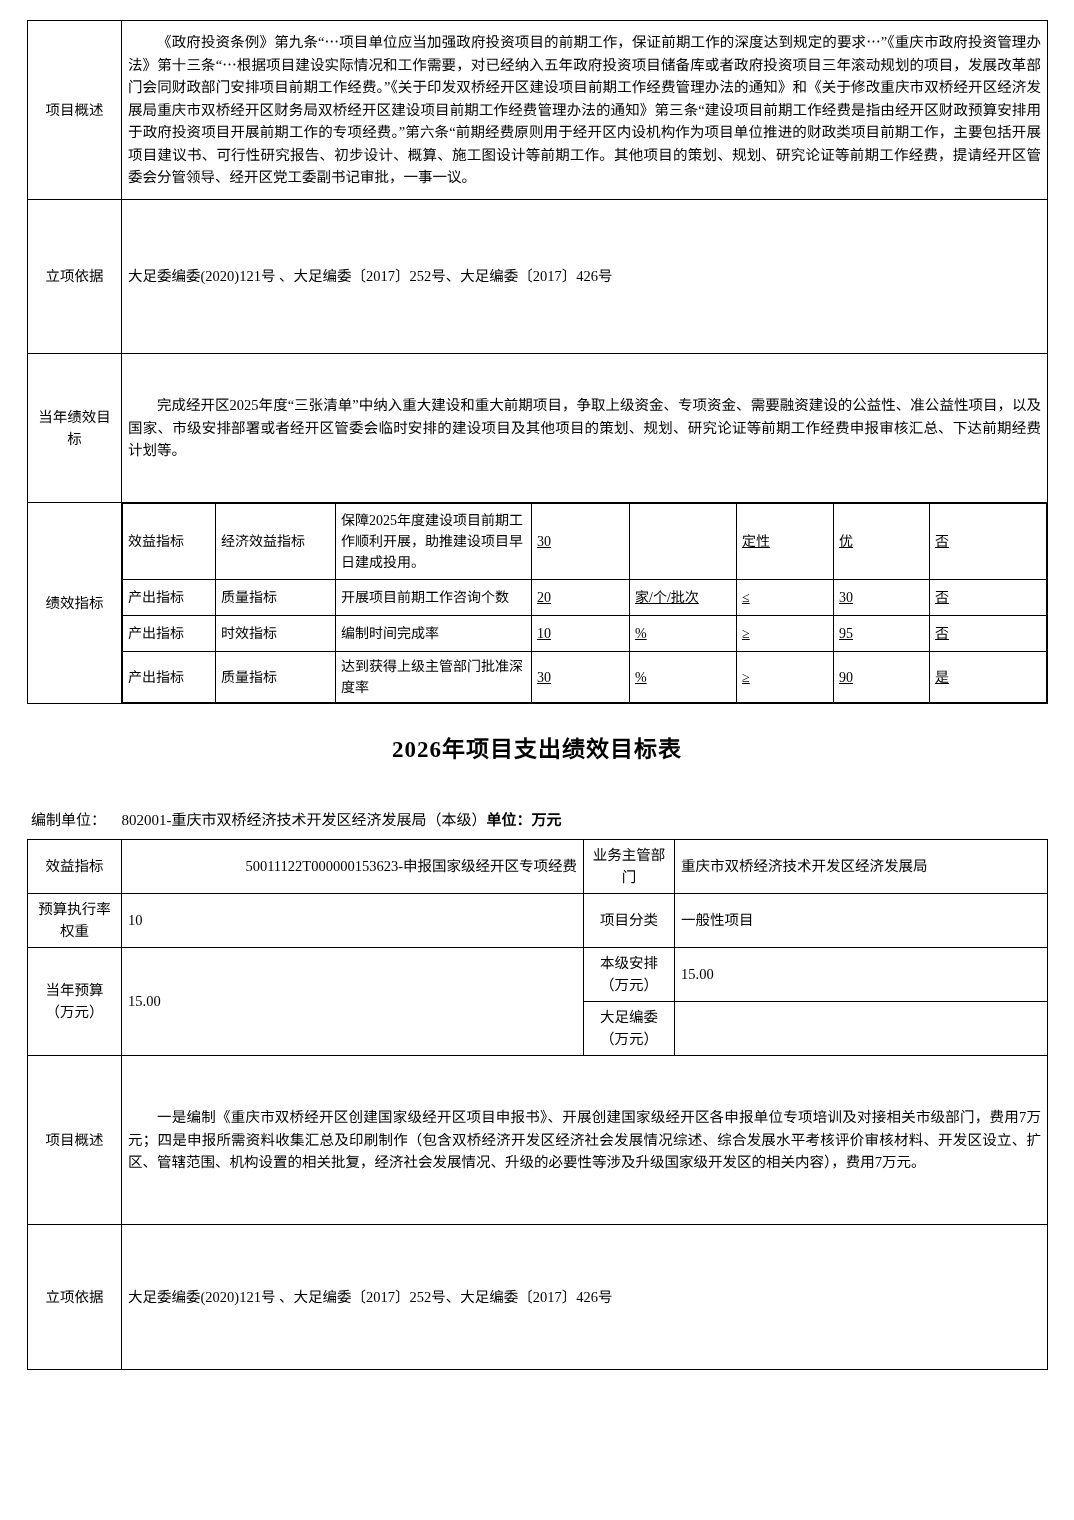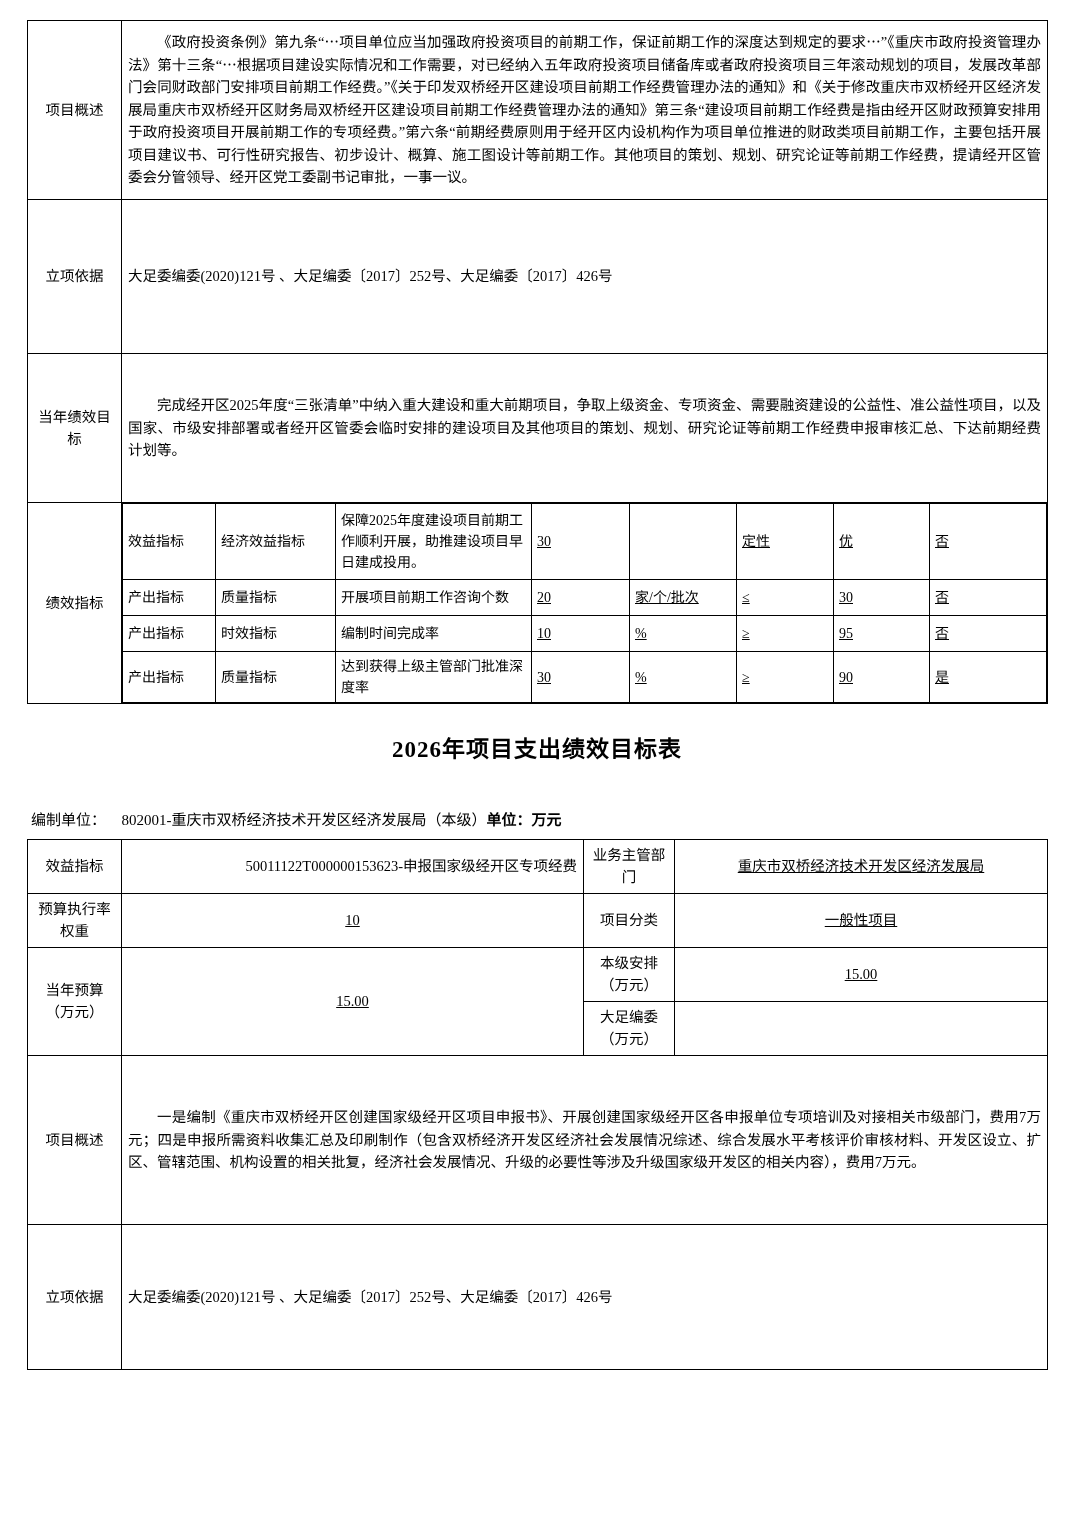--- a/index.html
+++ b/index.html
@@ -34,21 +34,21 @@
     font-size: 14.5px;
     line-height: 1.55;
     vertical-align: middle;
     font-weight: normal;
     word-break: break-all;
   }
   .lbl {
     text-align: center;
     font-size: 14.5px;
   }
-  .ctr { text-align: center; text-decoration: underline; }
+  .ctr { text-align: left; }
   .just {
     text-align: justify;
     text-justify: inter-ideograph;
     text-indent: 2em;
   }
   .noindent { text-indent: 0; }
 
   
   #table-top { margin-top: 20px; }
   #table-top td { }

